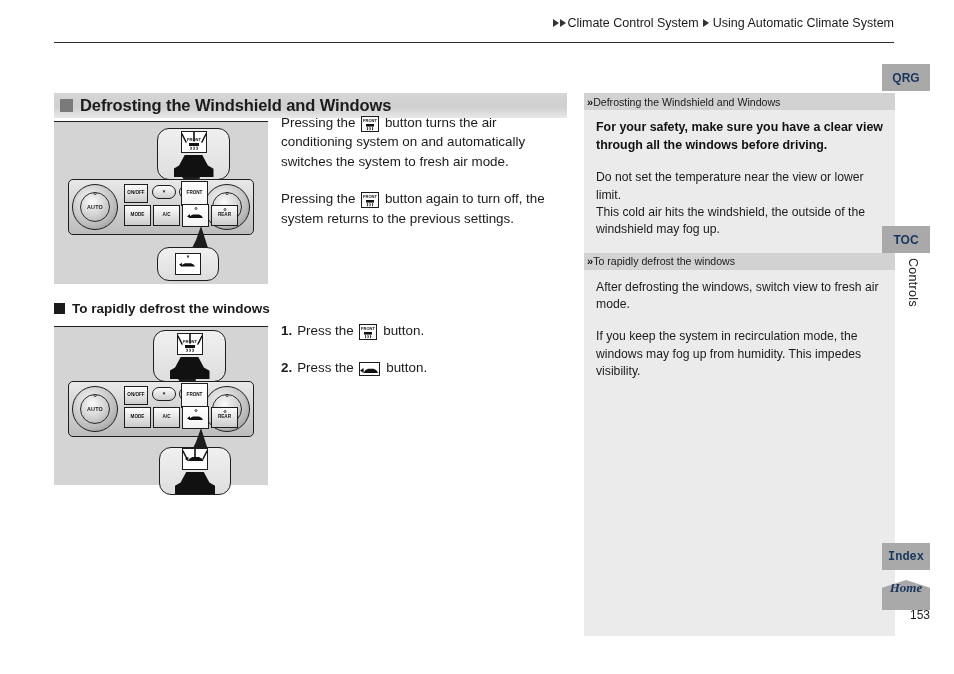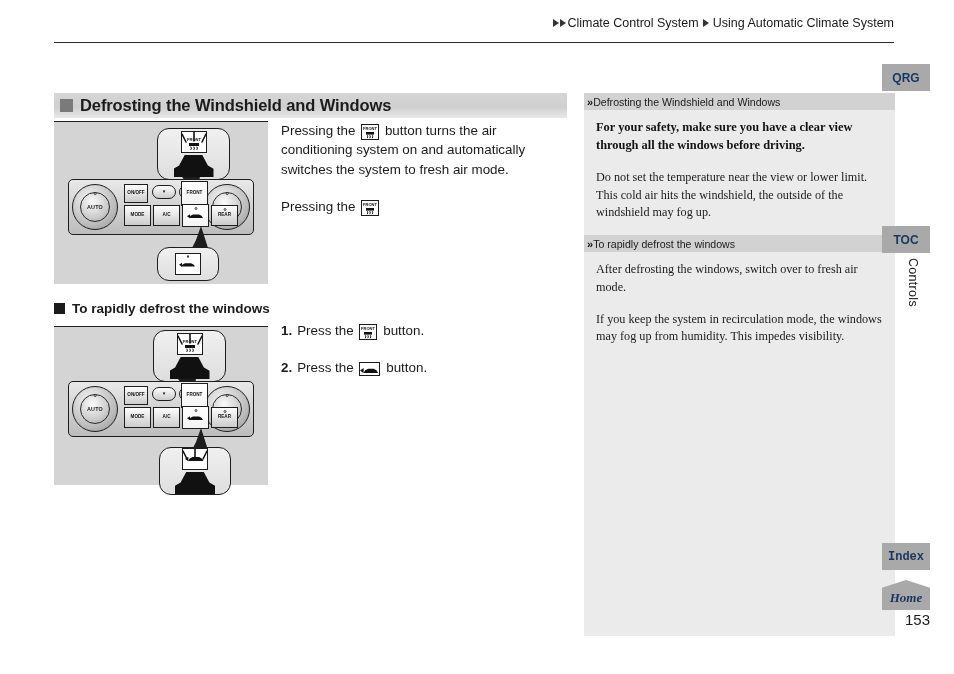--- a/index.html
+++ b/index.html
@@ -138,21 +138,21 @@
     width: 40px; height: 12px; z-index: 3;
   }
   .hand {
     position: absolute; bottom: 0; left: 50%; transform: translateX(-50%);
     width: 40px; height: 22px; background: #111;
     clip-path: polygon(28% 0%, 72% 0%, 86% 48%, 100% 62%, 100% 100%, 0% 100%, 0% 62%, 14% 48%);
     z-index: 1;
   }
 
   
-  .body-col { position: absolute; left: 281px; top: 121px; width: 290px; }
+  .body-col { position: absolute; left: 281px; top: 113px; width: 290px; }
   .para { font-size: 13.4px; line-height: 1.45; color: #1b1b1b; }
   .para + .para { margin-top: 18px; }
 
   .steps { position: absolute; left: 281px; top: 322px; width: 290px; }
   .step { font-size: 13.4px; line-height: 1.4; display: flex; align-items: baseline; }
   .step + .step { margin-top: 18px; }
   .step-num { font-weight: bold; margin-right: 5px; }
 
   
   .ico {
@@ -172,21 +172,21 @@
   .info-label {
     display: flex; align-items: center;
     background: #d2d2d2;
     height: 17px; padding-left: 3px;
     font-size: 10.6px; color: #1b1b1b;
   }
   .info-label .chev {
     font-size: 11px; font-weight: bold; margin-right: 2px; color: #111;
     letter-spacing: -2px;
   }
-  .info-body { padding: 9px 12px 0 12px; font-family: Liberation Serif, serif; }
+  .info-body { padding: 9px 12px 0 12px; }
   .info-strong {
     font-size: 12.4px; font-weight: bold; line-height: 1.42; color: #111;
   }
   .info-p { font-size: 12.2px; line-height: 1.42; color: #1b1b1b; }
   .info-p.gap { margin-top: 15px; }
   .info-divider { height: 14px; }
 
   
   .tab {
     position: absolute; right: 24px;
@@ -196,37 +196,37 @@
     color: #17365d; font-weight: bold; font-size: 12px;
   }
   #tab-qrg   { top: 64px; }
   #tab-toc   { top: 226px; }
   #tab-index { top: 543px; font-family: Liberation Mono, monospace; }
   #tab-home {
     position: absolute; right: 24px; top: 580px;
     width: 48px; height: 30px;
     background: #a9a9a9;
     clip-path: polygon(50% 0%, 100% 26%, 100% 100%, 0% 100%, 0% 26%);
-    display: flex; align-items: flex-end; justify-content: center;
+    display: flex; align-items: flex-start; justify-content: center;
     padding-bottom: 4px;
   }
   .home-text {
     color: #17365d; font-weight: bold; font-size: 13px;
     font-family: "Liberation Serif", serif;
     font-style: italic;
   }
   .vert-label {
     position: absolute; right: 34px; top: 258px;
     font-size: 12.5px; color: #1b1b1b;
     writing-mode: vertical-rl;
     letter-spacing: .3px;
   }
   .page-num {
-    position: absolute; right: 24px; bottom: 16px;
-    font-size: 15px; color: #1b1b1b; text-align: center;
+    position: absolute; right: 24px; bottom: 22px;
+    font-size: 12px; color: #1b1b1b; text-align: center;
   }
 </style>
 </head>
 <body>
 
 <div class="page">
 
   <div class="breadcrumb">
     <span class="bc-arrow"></span>
     <span class="bc-arrow"></span>
@@ -352,21 +352,21 @@
       <span>Pressing the </span><span class="ico ico-defrost">
         <svg width="16" height="14" viewBox="0 0 16 14">
           <text x="8" y="5" font-size="4" font-weight="bold" text-anchor="middle" fill="#111" font-family="Liberation Sans, sans-serif">FRONT</text>
           <path d="M4 7 h8 v2.6 h-8 z" fill="#111"></path>
           <g stroke="#111" stroke-width=".9" stroke-linecap="round">
             <path d="M5.5 10.5 q.7 1.3 0 2.4"></path>
             <path d="M8 10.5 q.7 1.3 0 2.4"></path>
             <path d="M10.5 10.5 q.7 1.3 0 2.4"></path>
           </g>
         </svg>
-      </span>
+      </span><span> button again to turn off, the system returns to the previous settings.</span>
     </p>
   </div>
 
   <div class="subsection-head">
     <span class="sub-bullet"></span>
     <span class="sub-text">To rapidly defrost the windows</span>
   </div>
 
   <div class="illus" id="illus-2">
     <div class="callout" style="left:99px; top:3px; width:73px; height:52px;">
@@ -508,21 +508,21 @@
       <p class="info-strong">For your safety, make sure you have a clear view through all the windows before driving.</p>
       <p class="info-p gap">Do not set the temperature near the view or lower limit.</p>
       <p class="info-p">This cold air hits the windshield, the outside of the windshield may fog up.</p>
     </div>
     <div class="info-divider"></div>
     <div class="info-label">
       <span class="chev">»</span>
       <span>To rapidly defrost the windows</span>
     </div>
     <div class="info-body">
-      <p class="info-p">After defrosting the windows, switch over to fresh air mode.</p>
+      <p class="info-p">After defrosting the windows, switch view to fresh air mode.</p>
       <p class="info-p gap">If you keep the system in recirculation mode, the windows may fog up from humidity. This impedes visibility.</p>
     </div>
   </div>
 
   <div class="tab" id="tab-qrg">
     <span>QRG</span>
   </div>
   <div class="tab" id="tab-toc">
     <span>TOC</span>
   </div>

